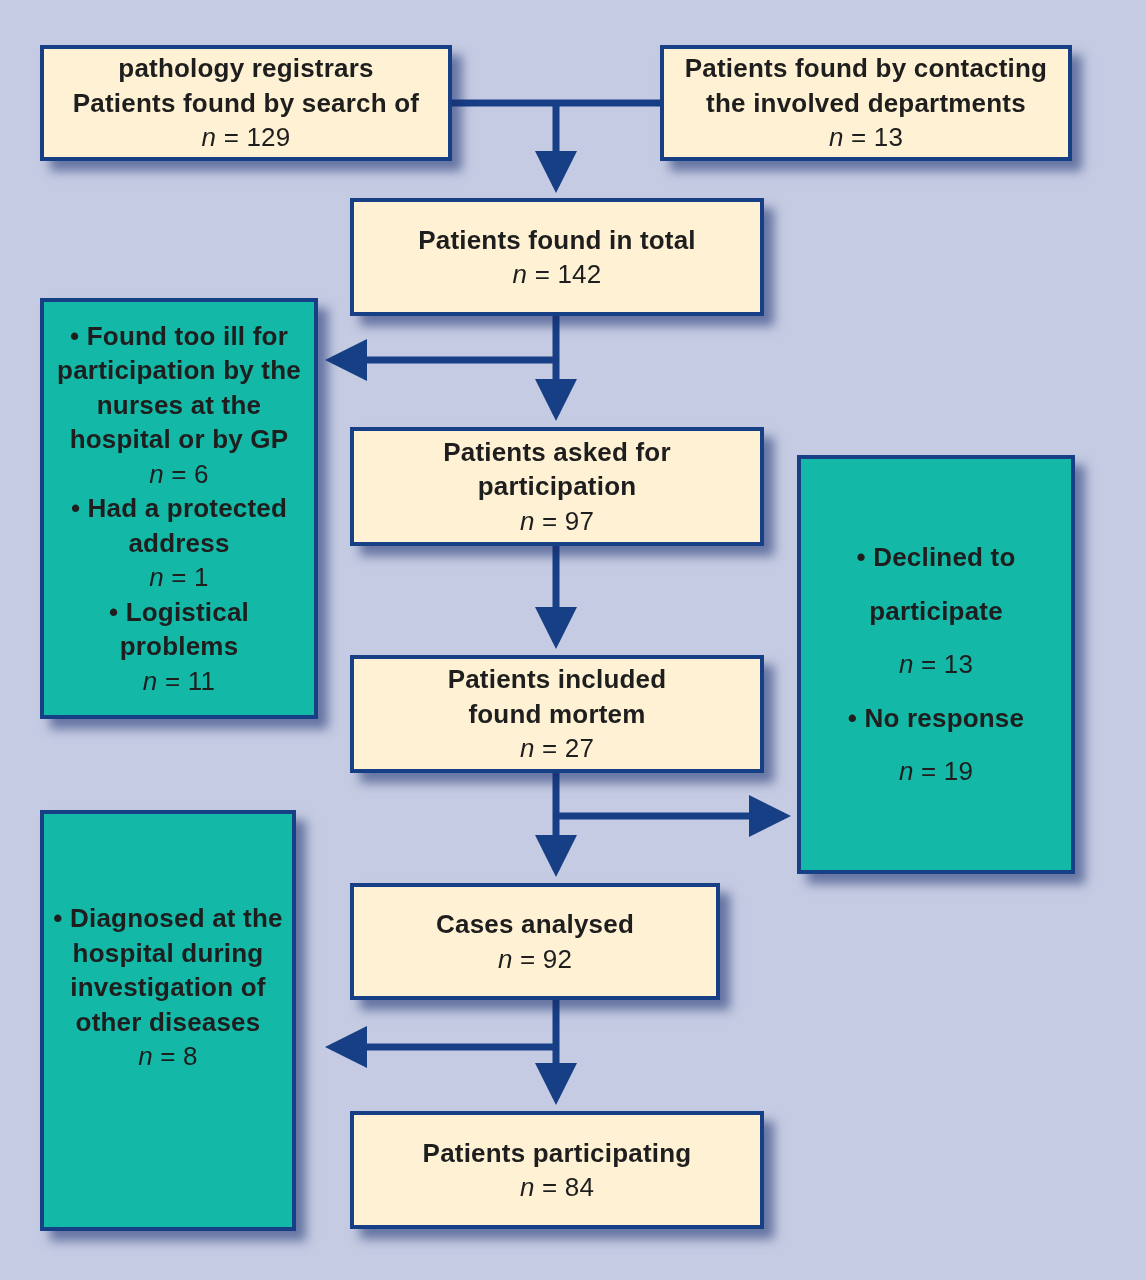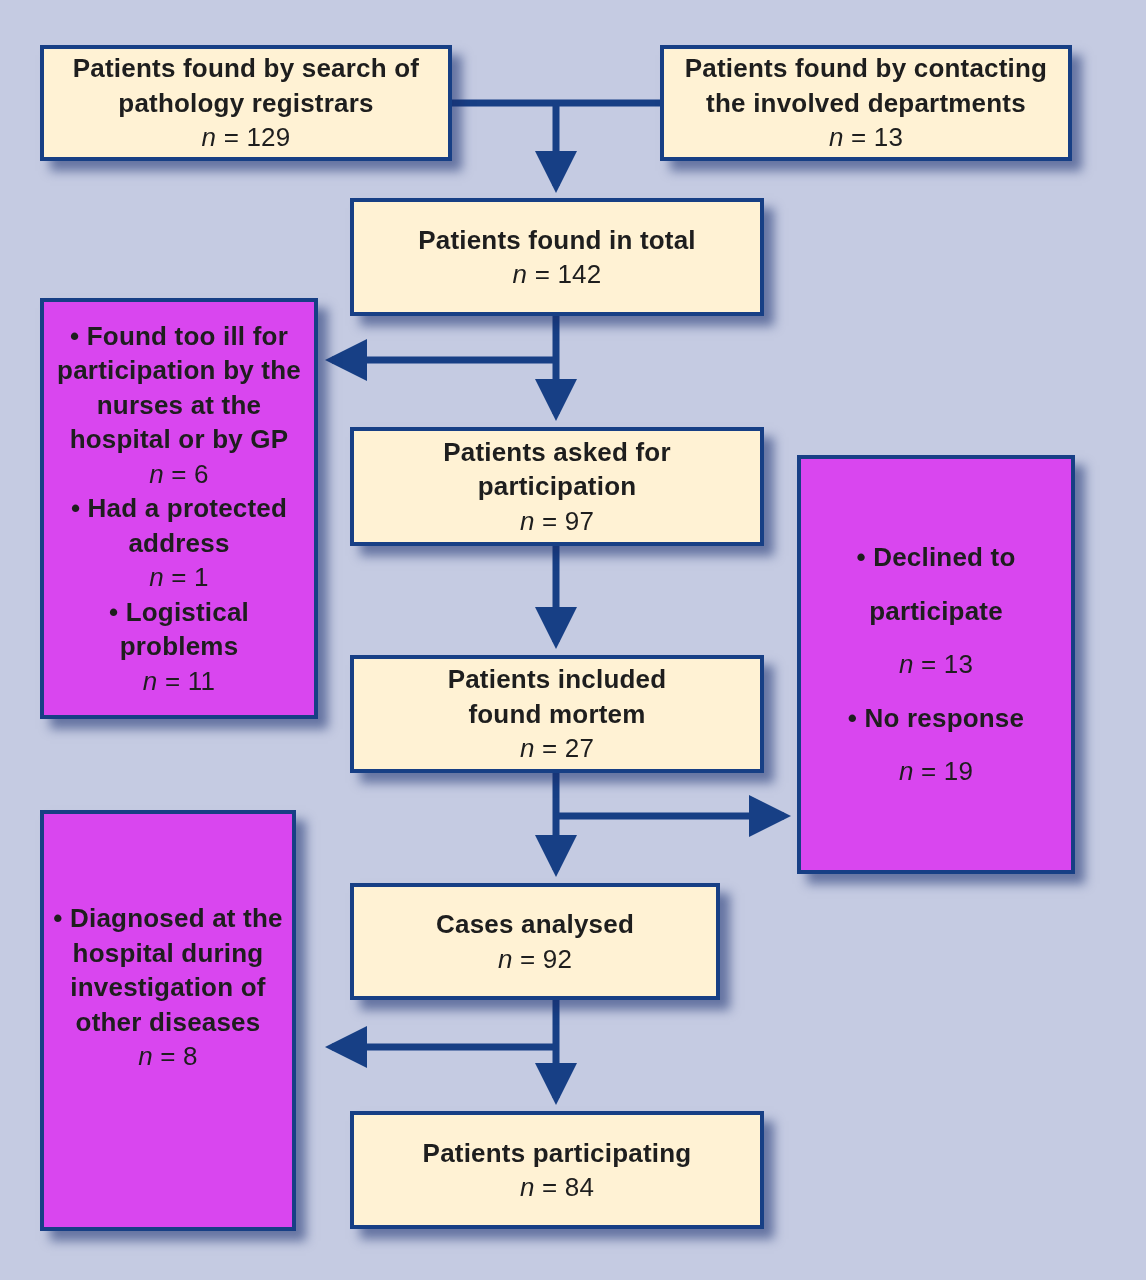--- a/index.html
+++ b/index.html
@@ -20,21 +20,21 @@
       align-items: center;
       justify-content: center;
       text-align: center;
       color: #1e1e1e;
       font-weight: bold;
       font-size: 26px;
       line-height: 34.5px;
       letter-spacing: 0.2px;
     }
     .main { background: #fff2d4; }
-    .side { background: #d946ef; }
+    .side { background: #14b8a6; }
     .line { display: block; white-space: nowrap; }
     .n { display: block; white-space: nowrap; font-weight: normal; }
     .n i { font-style: italic; }
     svg.connectors { position: absolute; left: 0; top: 0; }
   </style>
 </head>
 <body>
 
 <svg class="connectors" width="1146" height="1280">
   <defs>
@@ -54,22 +54,22 @@
 
     <line x1="556" y1="773" x2="556" y2="870" marker-end="url(#arrowhead)"></line>
     <line x1="556" y1="816" x2="784" y2="816" marker-end="url(#arrowhead)"></line>
 
     <line x1="556" y1="1000" x2="556" y2="1098" marker-end="url(#arrowhead)"></line>
     <line x1="556" y1="1047" x2="332" y2="1047" marker-end="url(#arrowhead)"></line>
   </g>
 </svg>
 
 <div class="box main" style="left:40px; top:45px; width:412px; height:116px;">
+  <span class="line">pathology registrars</span>
   <span class="line">Patients found by search of</span>
-  <span class="line">pathology registrars</span>
   <span class="n"><i>n</i> <span>= 129</span></span>
 </div>
 
 <div class="box main" style="left:660px; top:45px; width:412px; height:116px;">
   <span class="line">Patients found by contacting</span>
   <span class="line">the involved departments</span>
   <span class="n"><i>n</i> <span>= 13</span></span>
 </div>
 
 <div class="box main" style="left:350px; top:198px; width:414px; height:118px;">

